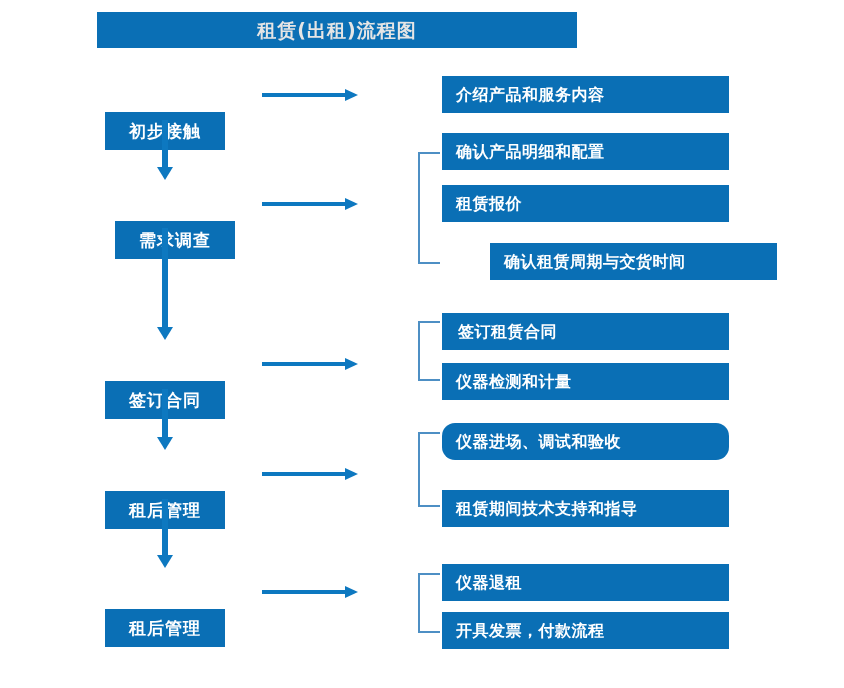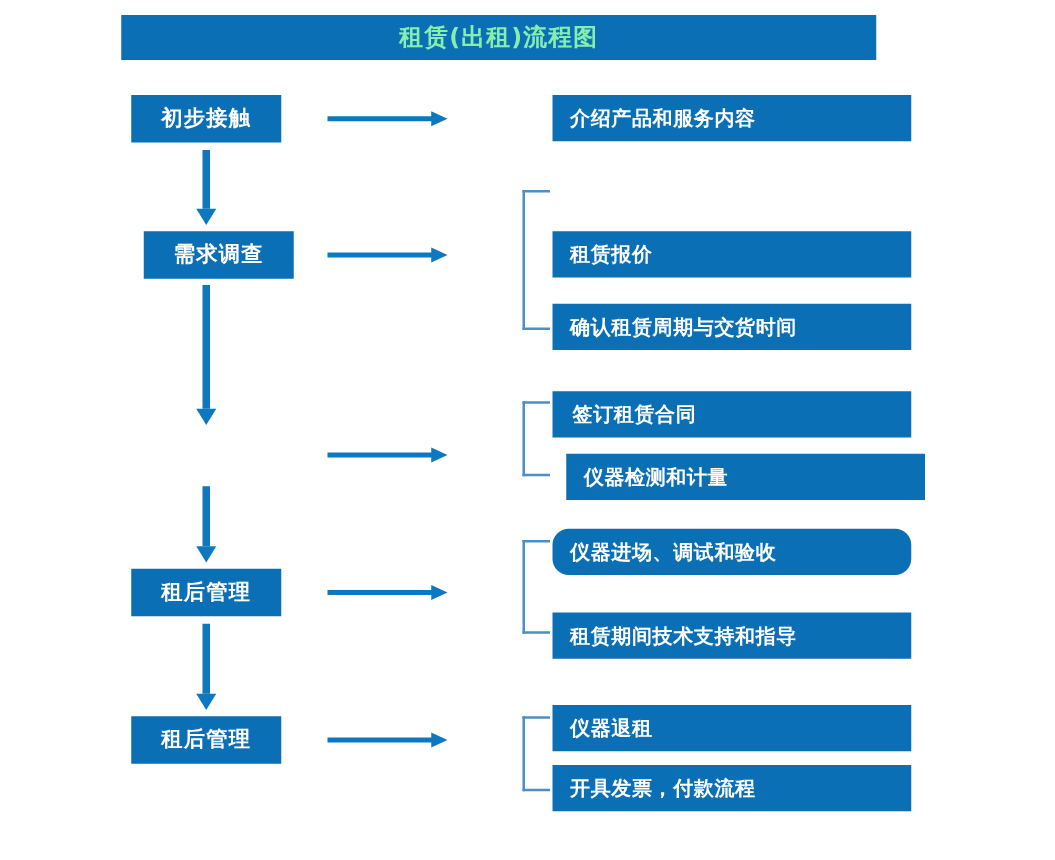--- a/index.html
+++ b/index.html
@@ -16,47 +16,48 @@
     height: 688px;
     background: #ffffff;
     overflow: hidden;
   }
 
   
   .title-banner {
     position: absolute;
     left: 97px;
     top: 12px;
-    width: 604px;
+    width: 480px;
     height: 36px;
     background: #0a6fb5;
     display: flex;
     align-items: center;
     justify-content: center;
-    color: #86efac;
+    color: #e5e5e5;
     font-size: 19px;
     font-weight: bold;
     letter-spacing: 1px;
     line-height: 1;
   }
 
   
   .stage-box {
     position: absolute;
     width: 120px;
     height: 38px;
     background: #0a6fb5;
     color: #ffffff;
     display: flex;
     align-items: center;
     justify-content: center;
     font-size: 17px;
     font-weight: bold;
     letter-spacing: 1px;
     line-height: 1;
+    margin-top: 36px;
   }
 
   
   .detail-box {
     position: absolute;
     left: 442px;
     width: 287px;
     height: 37px;
     background: #0a6fb5;
     color: #ffffff;
@@ -133,20 +134,21 @@
 </style>
 </head>
 <body>
 
 <div id="canvas">
 
   <div class="title-banner">租赁(出租)流程图</div>
 
   <div class="stage-box" style="left:105px; top:76px;">初步接触</div>
   <div class="stage-box" style="left:115px; top:185px;">需求调查</div>
+  <div class="stage-box" style="left:105px; top:345px;">签订合同</div>
   <div class="stage-box" style="left:105px; top:455px;">租后管理</div>
   <div class="stage-box" style="left:105px; top:573px;">租后管理</div>
 
   <div class="v-arrow" style="top:120px; height:60px;">
     <div class="shaft" style="height:47px;"></div>
     <div class="head"></div>
   </div>
   <div class="v-arrow" style="top:228px; height:112px;">
     <div class="shaft" style="height:99px;"></div>
     <div class="head"></div>
@@ -181,25 +183,26 @@
       <div class="head"></div>
   </div>
 
   <div class="bracket" style="top:152px; height:112px;"></div>
   <div class="bracket" style="top:321px; height:60px;"></div>
   <div class="bracket" style="top:432px; height:75px;"></div>
   <div class="bracket" style="top:573px; height:60px;"></div>
 
   <div class="detail-box" style="top:76px;">介绍产品和服务内容</div>
 
+  <div class="detail-box" style="top:133px;">确认产品明细和配置</div>
   <div class="detail-box" style="top:185px;">租赁报价</div>
-  <div class="detail-box" style="top:243px;">确认租赁周期与交货时间</div>
+  <div class="detail-box" style="top:243px;margin-left:48px;">确认租赁周期与交货时间</div>
 
   <div class="detail-box" style="top:313px;padding-left:16px;">签订租赁合同</div>
-  <div class="detail-box" style="top:363px;margin-left:11px;">仪器检测和计量</div>
+  <div class="detail-box" style="top:363px;">仪器检测和计量</div>
 
   <div class="detail-box" style="top:423px;border-radius:13px;">仪器进场、调试和验收</div>
   <div class="detail-box" style="top:490px;">租赁期间技术支持和指导</div>
 
   <div class="detail-box" style="top:612px;">开具发票，付款流程</div>
   <div class="detail-box" style="top:564px;">仪器退租</div>
 
 </div>
 
 </body></html>

